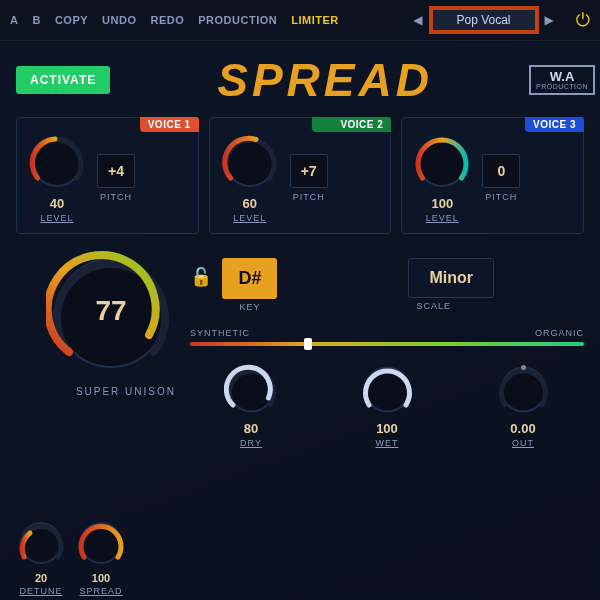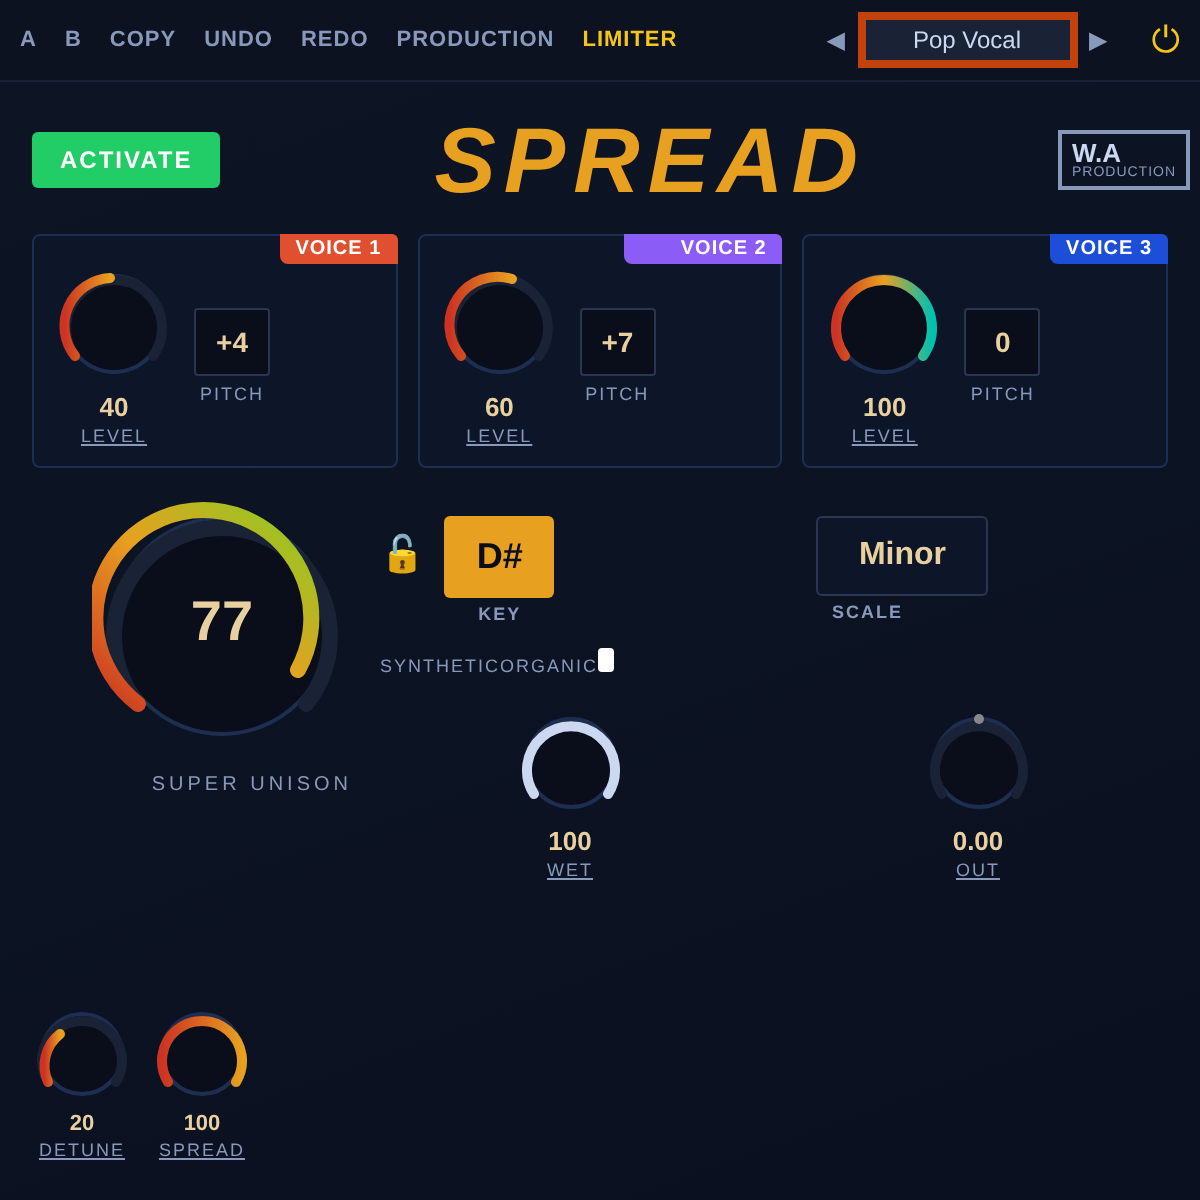--- a/index.html
+++ b/index.html
@@ -92,20 +92,21 @@
       width: 44px;
       height: 36px;
       display: flex;
       flex-direction: column;
       align-items: center;
       justify-content: center;
     }
     .wa-logo-inner {
       border: 2px solid #8899bb;
       padding: 3px 5px;
+      text-align: center;
     }
     .wa-logo-text1 {
       color: #ccd8f0;
       font-size: 13px;
       font-weight: bold;
       line-height: 1;
     }
     .wa-logo-text2 {
       color: #8899bb;
       font-size: 7px;
@@ -131,21 +132,21 @@
       position: absolute;
       top: -1px;
       right: -1px;
       font-size: 10px;
       font-weight: bold;
       padding: 2px 8px;
       border-radius: 0 3px 0 4px;
       letter-spacing: 0.5px;
     }
     .voice-label-1 { background: #e05030; color: #fff; }
-    .voice-label-2 { background: #8b5cf6; color: #fff; padding-left: 28px; }
+    .voice-label-2 { background: #15803d; color: #fff; padding-left: 28px; }
     .voice-label-3 { background: #1d4ed8; color: #fff; margin-left: 16px; }
 
     .voice-content {
       display: flex;
       align-items: center;
       gap: 10px;
       margin-top: 6px;
     }
     .voice-pitch-area {
       display: flex;
@@ -241,27 +242,26 @@
       border-radius: 3px;
       flex: 1;
       margin-left: 35px;
     }
     .key-label {
       font-size: 9px;
       color: #8899bb;
       letter-spacing: 1px;
       text-align: left;
       margin-top: 3px;
-      font-weight: bold;
     }
 
     
     .slider-row {
       display: flex;
-      flex-direction: row;
+      flex-direction: column;
       gap: 4px;
     }
     .slider-labels {
       display: flex;
       justify-content: space-between;
       font-size: 9px;
       color: #8899bb;
       letter-spacing: 1px;
     }
     .slider-track {
@@ -450,47 +450,57 @@
           <span>SYNTHETIC</span>
           <span>ORGANIC</span>
         </div>
         <div class="slider-track">
           <div class="slider-thumb"></div>
         </div>
       </div>
 
       <div style="display:flex; gap:14px; justify-content:space-around; margin-top:8px;">
 
-
         <div class="knob-container">
           <svg width="55" height="55" viewBox="0 0 55 55">
             <circle cx="27.5" cy="27.5" r="22" fill="#0a0e1a" stroke="#1e2e50" stroke-width="2"></circle>
             <path d="M 9 43 A 22 22 0 1 1 46 43" fill="none" stroke="#1a2235" stroke-width="5" stroke-linecap="round"></path>
 
+            <path d="M 9 43 A 22 22 0 1 1 44.5 36" fill="none" stroke="#ccd8f0" stroke-width="5" stroke-linecap="round"></path>
+          </svg>
+          <div class="knob-value">80</div>
+          <div class="knob-label">DRY</div>
+        </div>
+
+        <div class="knob-container">
+          <svg width="55" height="55" viewBox="0 0 55 55">
+            <circle cx="27.5" cy="27.5" r="22" fill="#0a0e1a" stroke="#1e2e50" stroke-width="2"></circle>
+            <path d="M 9 43 A 22 22 0 1 1 46 43" fill="none" stroke="#1a2235" stroke-width="5" stroke-linecap="round"></path>
+
             <path d="M 9 43 A 22 22 0 1 1 46 43" fill="none" stroke="#ccd8f0" stroke-width="5" stroke-linecap="round"></path>
           </svg>
           <div class="knob-value">100</div>
           <div class="knob-label">WET</div>
         </div>
 
         <div class="knob-container">
           <svg width="55" height="55" viewBox="0 0 55 55">
             <circle cx="27.5" cy="27.5" r="22" fill="#0a0e1a" stroke="#1e2e50" stroke-width="2"></circle>
             <path d="M 9 43 A 22 22 0 1 1 46 43" fill="none" stroke="#1a2235" stroke-width="5" stroke-linecap="round"></path>
 
             <path d="M 27.5 5.5 A 22 22 0 0 1 27.5 5.5" fill="none" stroke="#888" stroke-width="5" stroke-linecap="round"></path>
           </svg>
           <div class="knob-value">0.00</div>
           <div class="knob-label">OUT</div>
         </div>
       </div>
     </div>
   </div>
 
-  <div style="display:flex; gap:10px; position:absolute; bottom:20px; left:16px;">
+  <div style="display:flex; gap:10px; position:absolute; bottom:4px; left:16px;">
 
     <div class="knob-container">
       <svg width="50" height="50" viewBox="0 0 50 50">
         <circle cx="25" cy="25" r="20" fill="#0a0e1a" stroke="#1e2e50" stroke-width="2"></circle>
         <path d="M 8 39 A 20 20 0 1 1 42 39" fill="none" stroke="#1a2235" stroke-width="5" stroke-linecap="round"></path>
 
         <path d="M 8 39 A 20 20 0 0 1 14 15" fill="none" stroke="url(#gradD)" stroke-width="5" stroke-linecap="round"></path>
         <defs>
           <linearGradient id="gradD" x1="0%" y1="0%" x2="100%" y2="0%">
             <stop offset="0%" style="stop-color:#cc3322"></stop>

